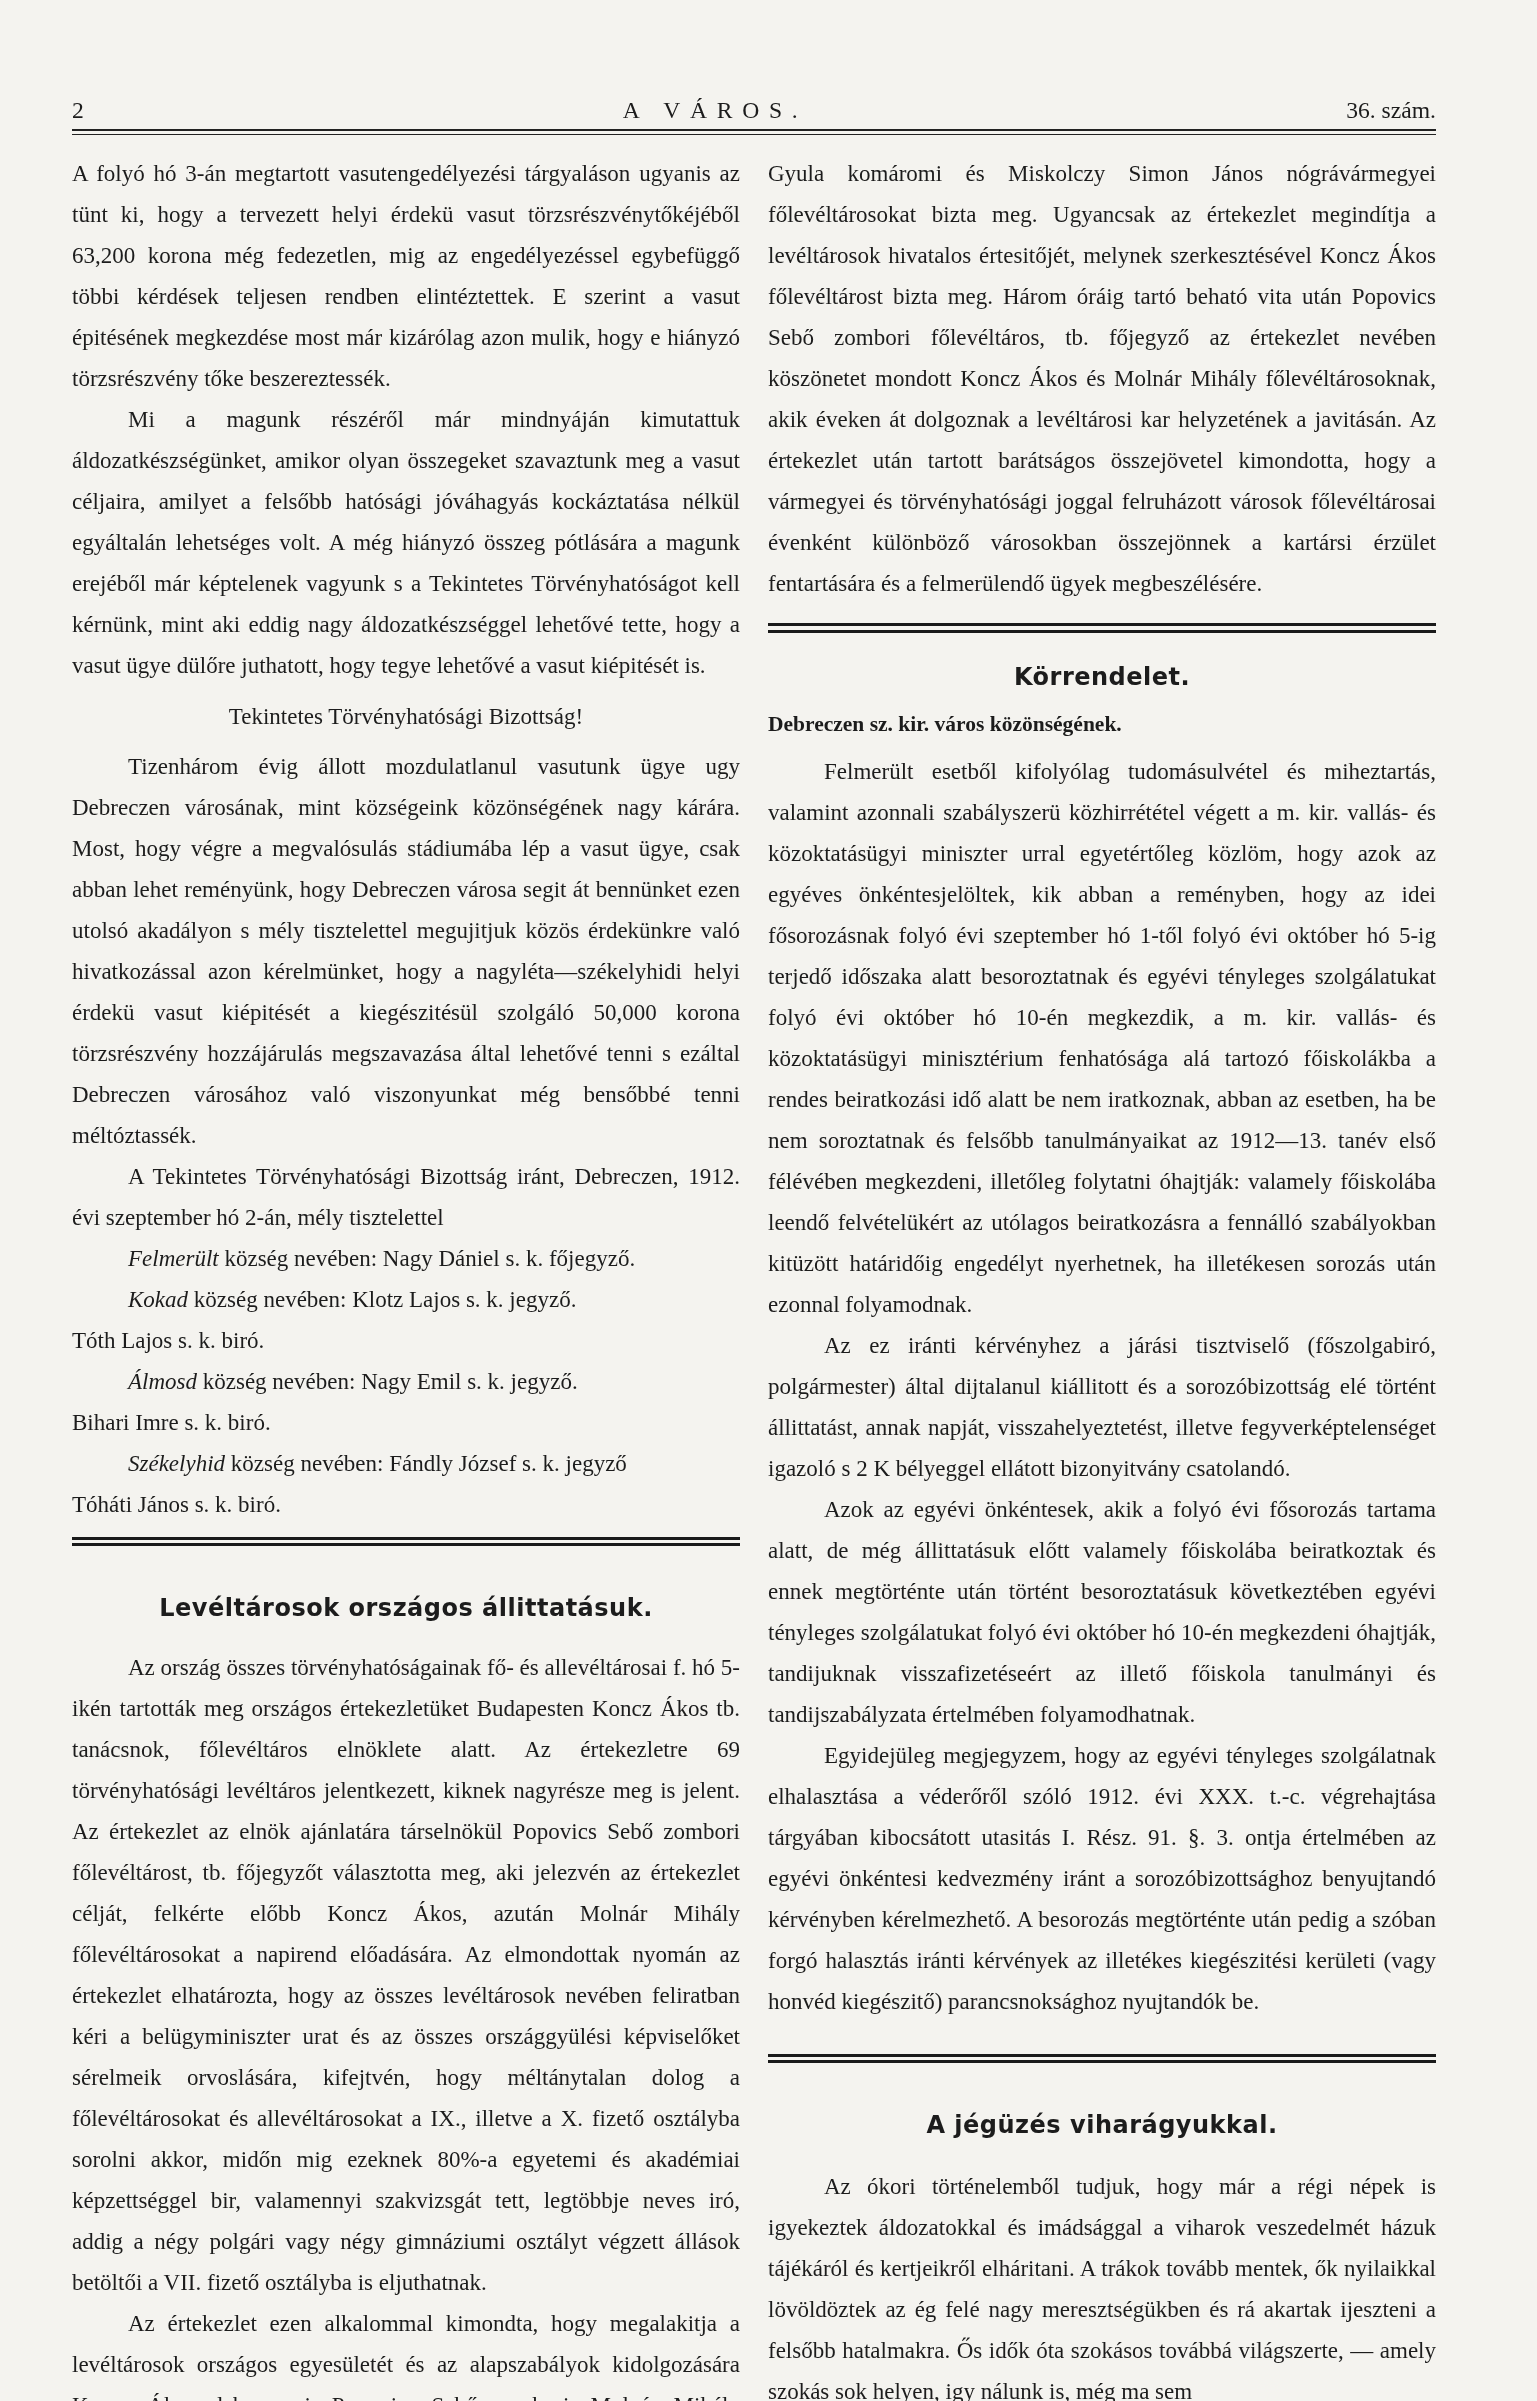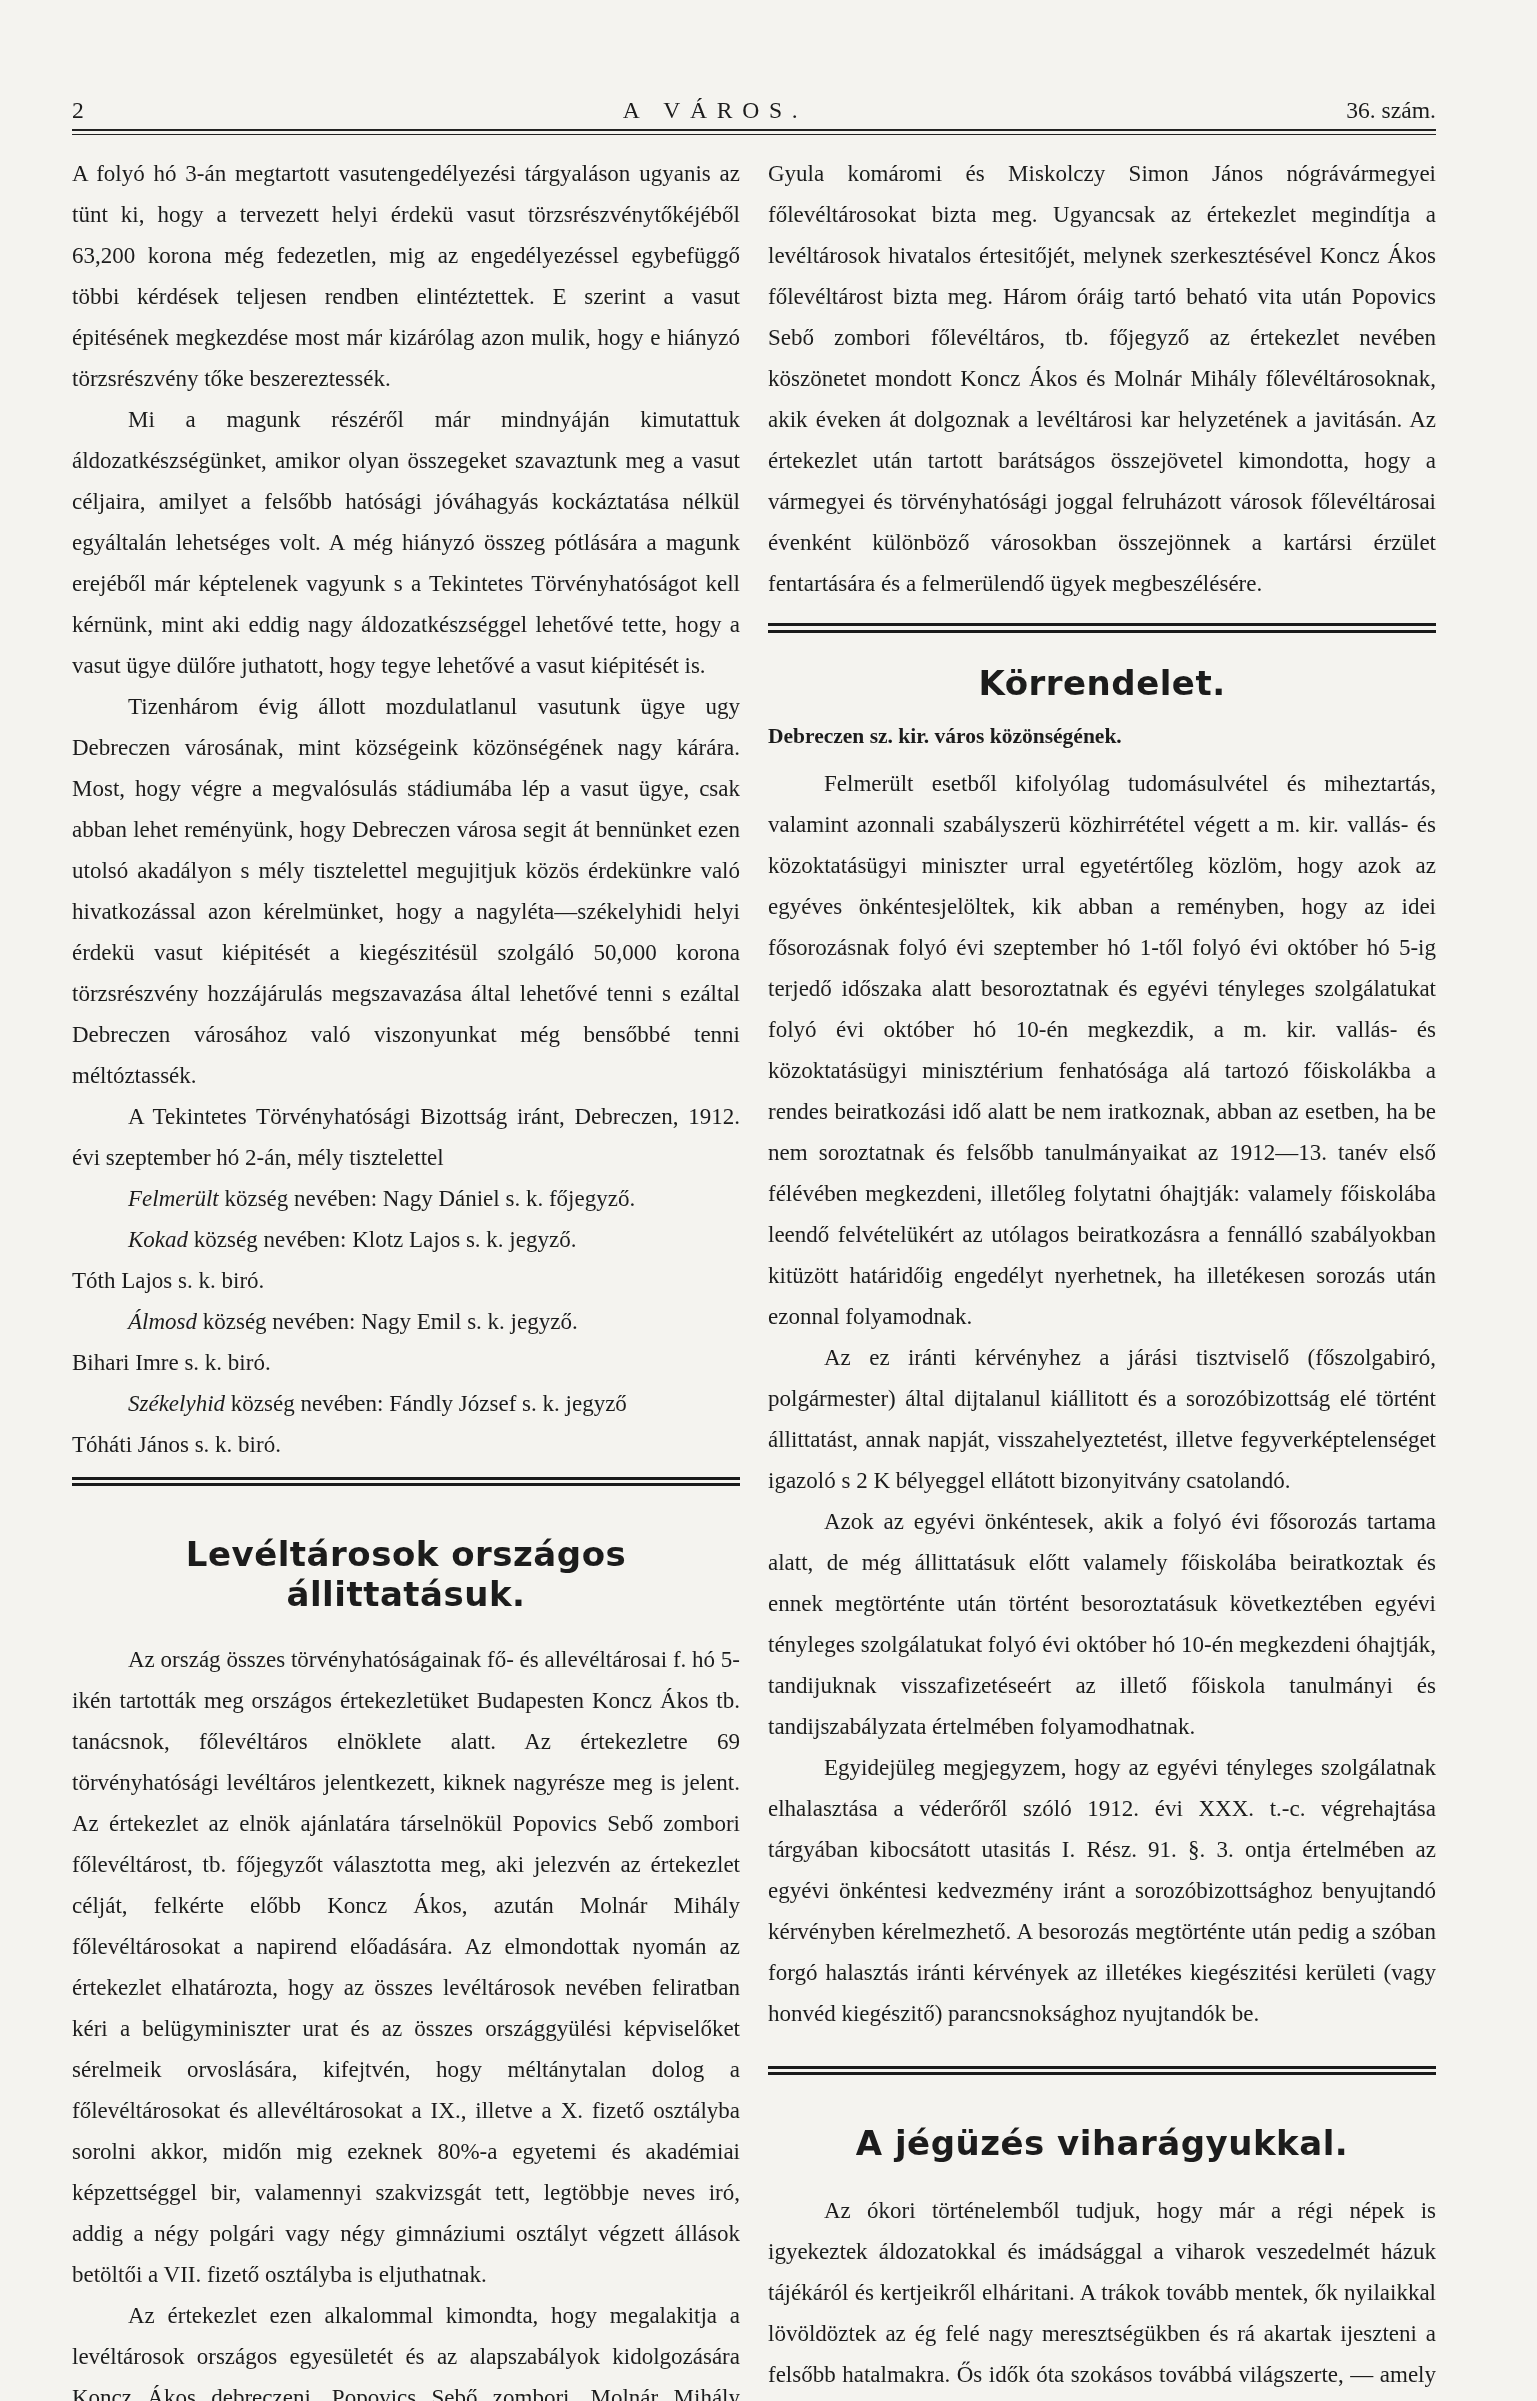--- a/index.html
+++ b/index.html
@@ -29,21 +29,21 @@
   p.noindent { text-indent: 0; }
   p.center { text-align: center; text-indent: 0; }
   .sig em { font-style: italic; }
   .section-rule {
     border-top: 3.8px solid #1a1a1a; border-bottom: 3.8px solid #1a1a1a;
     height: 3.2px; margin: 11.8px 0 0 0;
   }
   h2 {
     font-family: "DejaVu Sans", sans-serif;
     font-weight: bold; text-align: center; margin: 0;
-    font-size: 34px; letter-spacing: 0.5px;
+    font-size: 24px; letter-spacing: 0.5px;
   }
   h3 {
     font-family: "Liberation Serif", serif;
     font-weight: bold; text-align: left; margin: 0;
     font-size: 21.5px;
   }
 </style>
 </head>
 <body>
 
@@ -53,20 +53,21 @@
     <span class="title">A VÁROS.</span>
     <span>36. szám.</span>
   </div>
   <div class="double-rule"></div>
 
   <div class="columns">
 
     <div class="col">
       <p class="noindent">A folyó hó 3-án megtartott vasutengedélyezési tárgyaláson ugyanis az tünt ki, hogy a tervezett helyi érdekü vasut törzsrészvénytőkéjéből 63,200 korona még fedezetlen, mig az engedélyezéssel egybefüggő többi kérdések teljesen rendben elintéztettek. E szerint a vasut épitésének megkezdése most már kizárólag azon mulik, hogy e hiányzó törzsrészvény tőke beszereztessék.</p>
       <p>Mi a magunk részéről már mindnyáján kimutattuk áldozatkészségünket, amikor olyan összegeket szavaztunk meg a vasut céljaira, amilyet a felsőbb hatósági jóváhagyás kockáztatása nélkül egyáltalán lehetséges volt. A még hiányzó összeg pótlására a magunk erejéből már képtelenek vagyunk s a Tekintetes Törvényhatóságot kell kérnünk, mint aki eddig nagy áldozatkészséggel lehetővé tette, hogy a vasut ügye dülőre juthatott, hogy tegye lehetővé a vasut kiépitését is.</p>
+      <p class="center" style="margin-top:9.7px;margin-bottom:9.7px">Tekintetes Törvényhatósági Bizottság!</p>
       <p>Tizenhárom évig állott mozdulatlanul vasutunk ügye ugy Debreczen városának, mint községeink közönségének nagy kárára. Most, hogy végre a megvalósulás stádiumába lép a vasut ügye, csak abban lehet reményünk, hogy Debreczen városa segit át bennünket ezen utolsó akadályon s mély tisztelettel megujitjuk közös érdekünkre való hivatkozással azon kérelmünket, hogy a nagyléta—székelyhidi helyi érdekü vasut kiépitését a kiegészitésül szolgáló 50,000 korona törzsrészvény hozzájárulás megszavazása által lehetővé tenni s ezáltal Debreczen városához való viszonyunkat még bensőbbé tenni méltóztassék.</p>
       <p>A Tekintetes Törvényhatósági Bizottság iránt, Debreczen, 1912. évi szeptember hó 2-án, mély tisztelettel</p>
 
       <div class="sig">
         <p><em>Felmerült</em><span> község nevében: Nagy Dániel s. k. főjegyző.</span></p>
         <p><em>Kokad</em><span> község nevében: Klotz Lajos s. k. jegyző.</span></p>
         <p class="noindent">Tóth Lajos s. k. biró.</p>
         <p><em>Álmosd</em><span> község nevében: Nagy Emil s. k. jegyző.</span></p>
         <p class="noindent">Bihari Imre s. k. biró.</p>
         <p><em>Székelyhid</em><span> község nevében: Fándly József s. k. jegyző</span></p>

